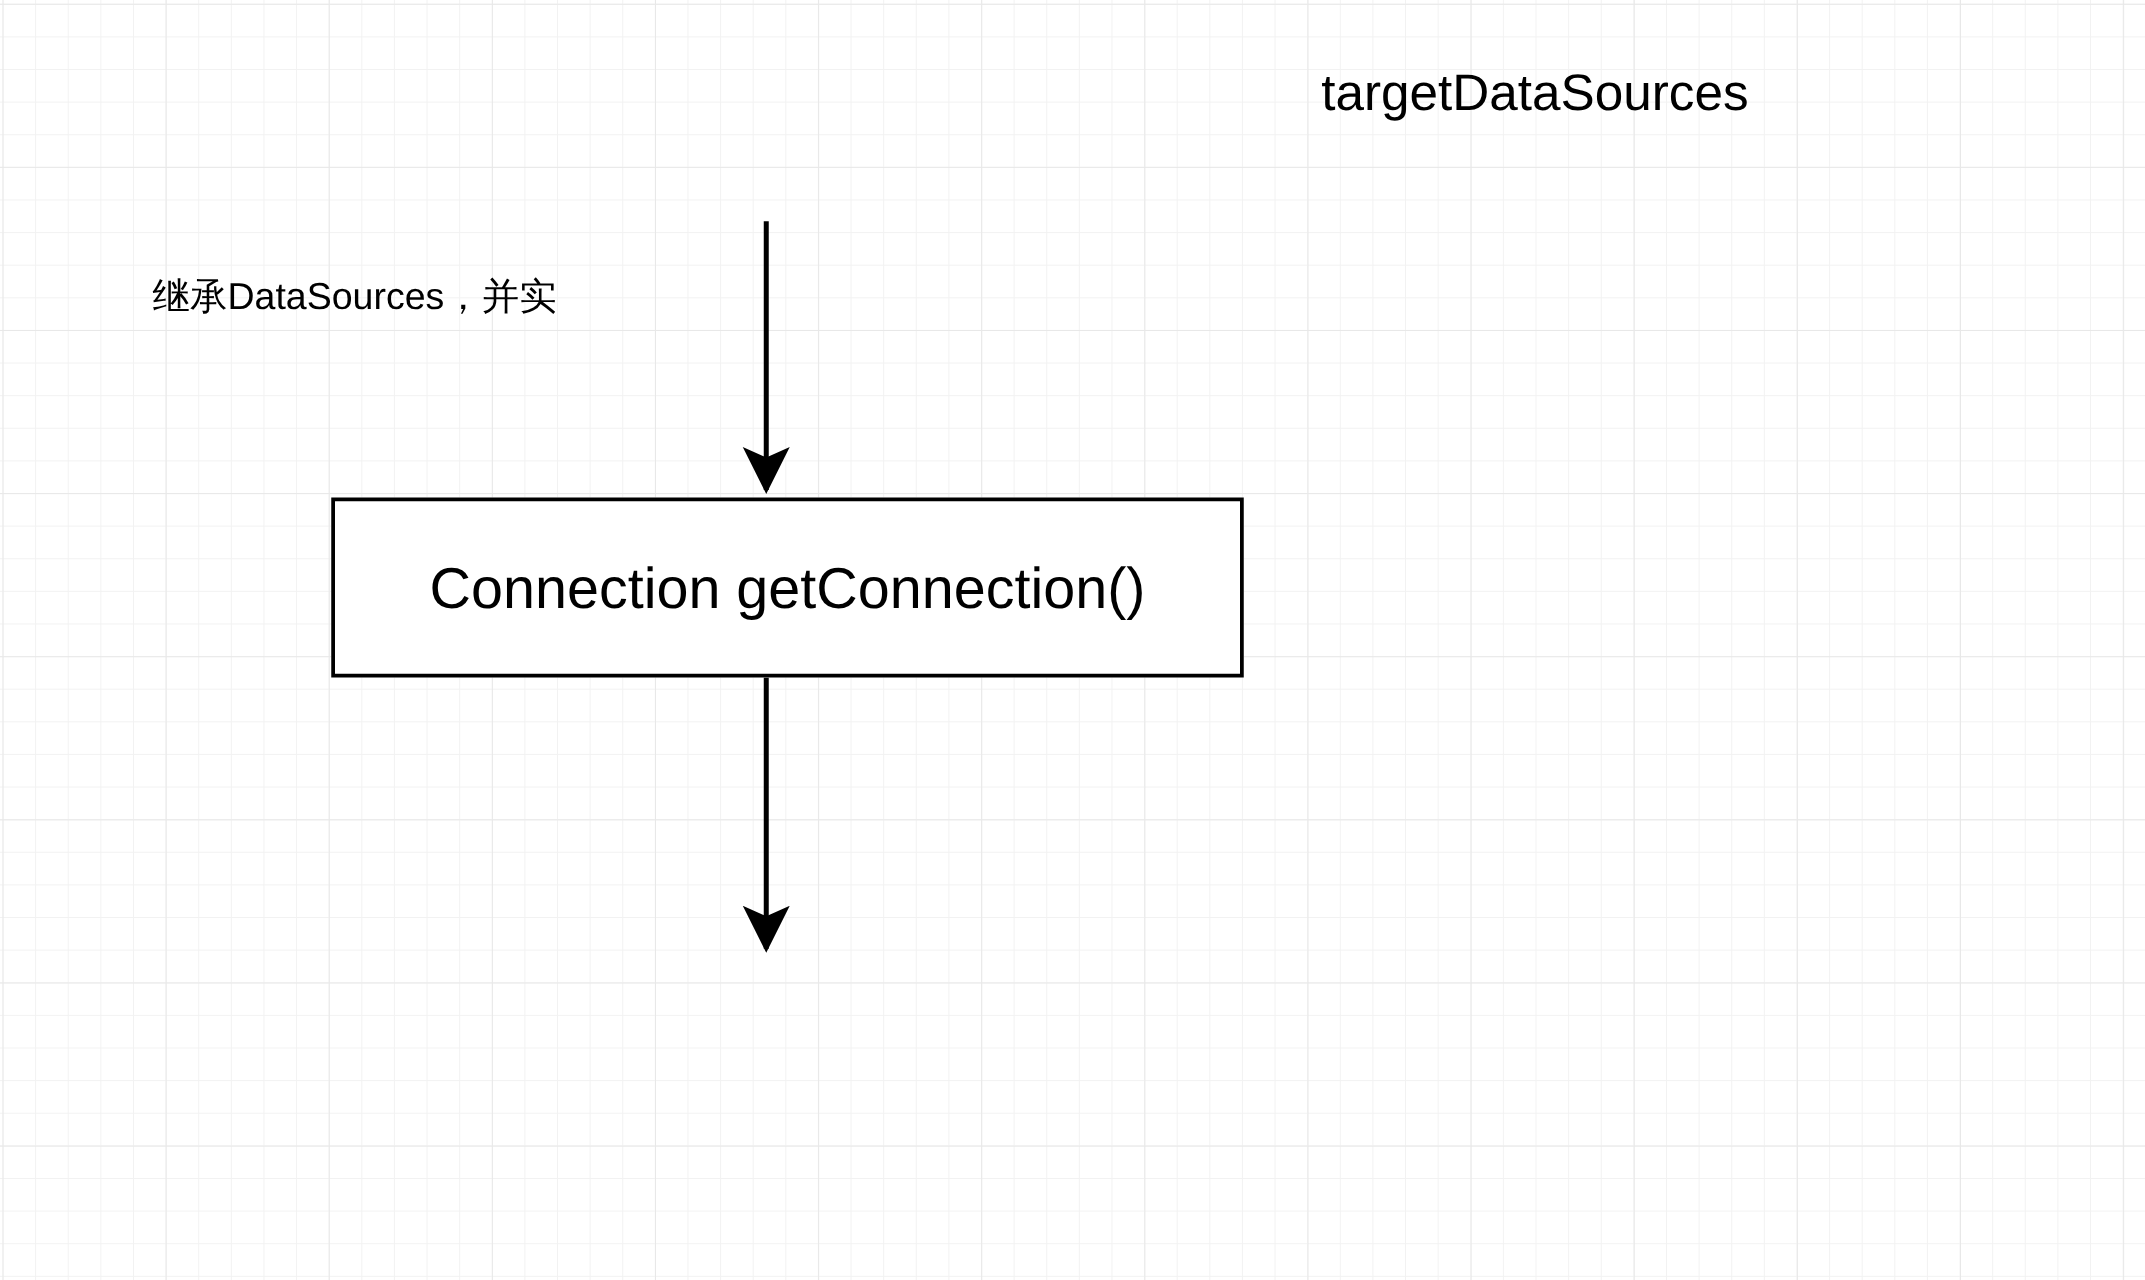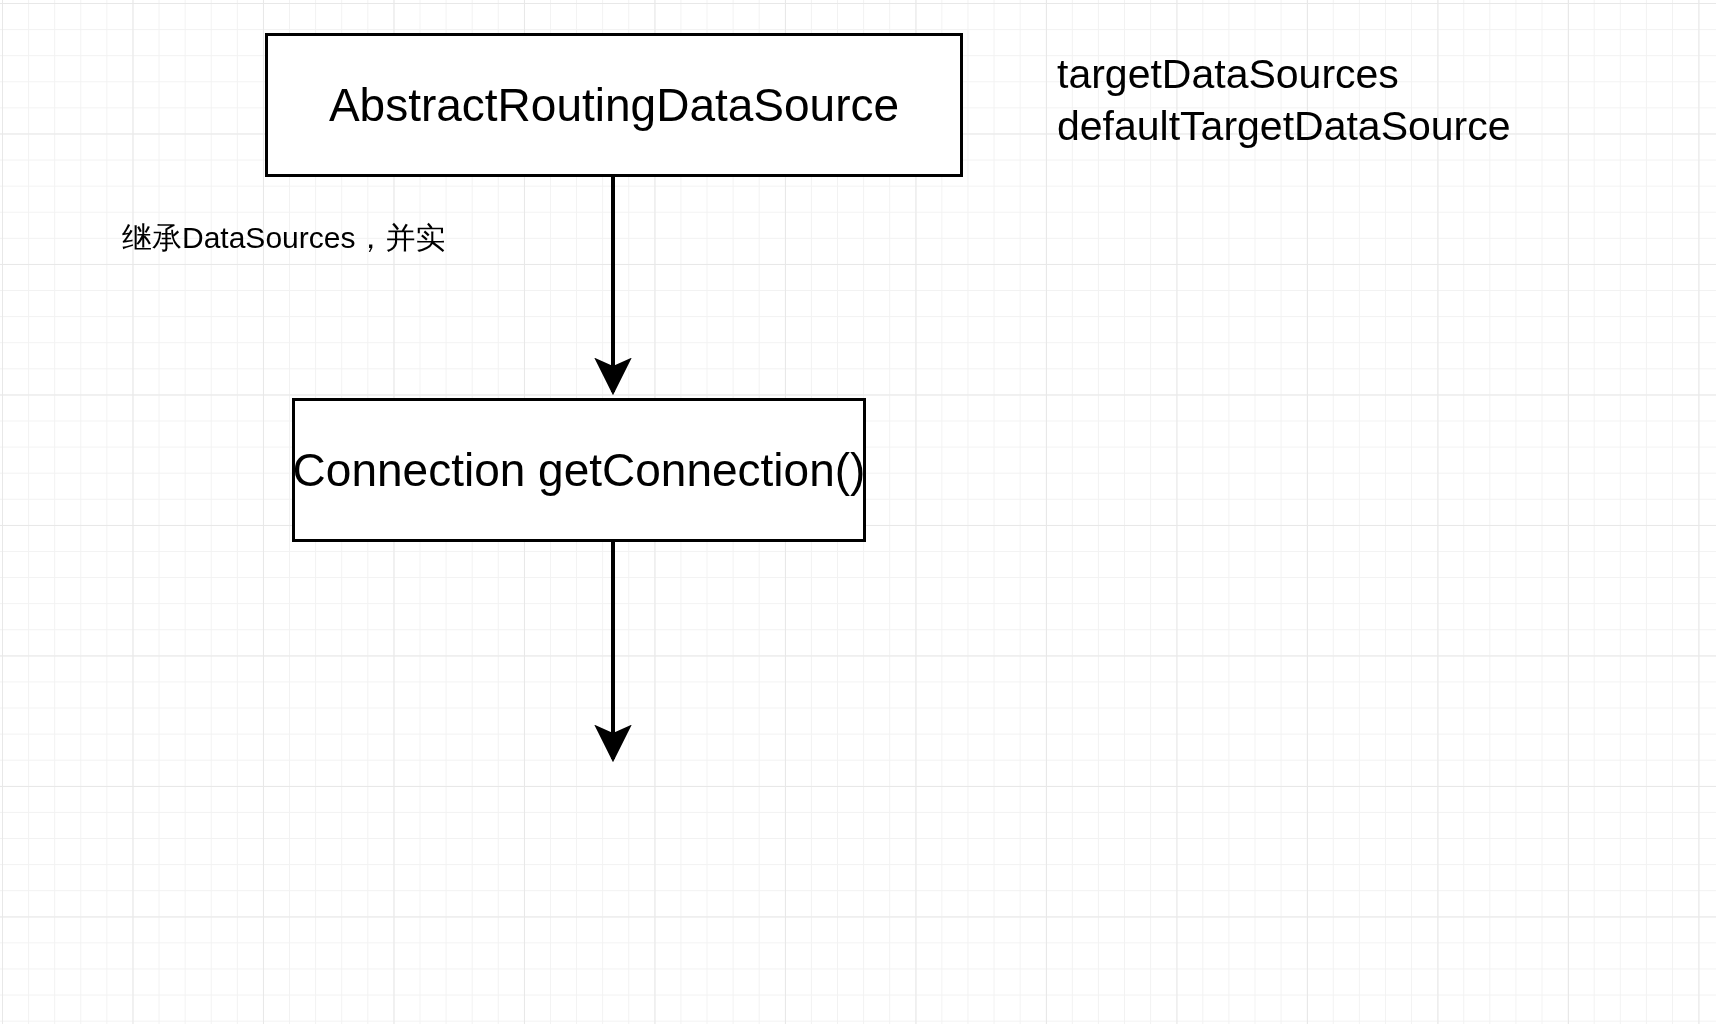--- a/index.html
+++ b/index.html
@@ -49,23 +49,22 @@
   }
   #node-abstract-routing-datasource {
     left: 265px;
     top: 33px;
     width: 698px;
     height: 144px;
   }
   #node-connection-getconnection {
     left: 265px;
     top: 398px;
-    width: 574px;
+    width: 730px;
     height: 144px;
-    margin-left: 27px;
   }
   #node-determine-target-datasource {
     left: 47px;
     top: 765px;
     width: 1136px;
     height: 148px;
   }
   .free-text {
     position: absolute;
     color: #000000;
@@ -106,26 +105,23 @@
       </marker>
     </defs>
     <g>
       <line x1="613" y1="177" x2="613" y2="392" stroke="#000000" stroke-width="4" marker-end="url(#arrowhead)"></line>
     </g>
     <g>
       <line x1="613" y1="542" x2="613" y2="759" stroke="#000000" stroke-width="4" marker-end="url(#arrowhead)"></line>
     </g>
   </svg>
 
-  <div class="node" id="node-abstract-routing-datasource">
-    <span class="node-label">AbstractRoutingDataSource</span>
-  </div>
 
   <div class="node" id="node-connection-getconnection">
     <span class="node-label">Connection getConnection()</span>
   </div>
 
 
-  <div class="free-text" id="text-properties"><span>targetDataSources</span><br><span>defaultTargetDataSource</span></div>
+  <div class="free-text" id="text-properties"><span>targetDataSources</span><br></div>
 
   <div class="free-text" id="text-edge-label"><span>继承DataSources，并实</span><br></div>
 
 </div>
 
 </body></html>

